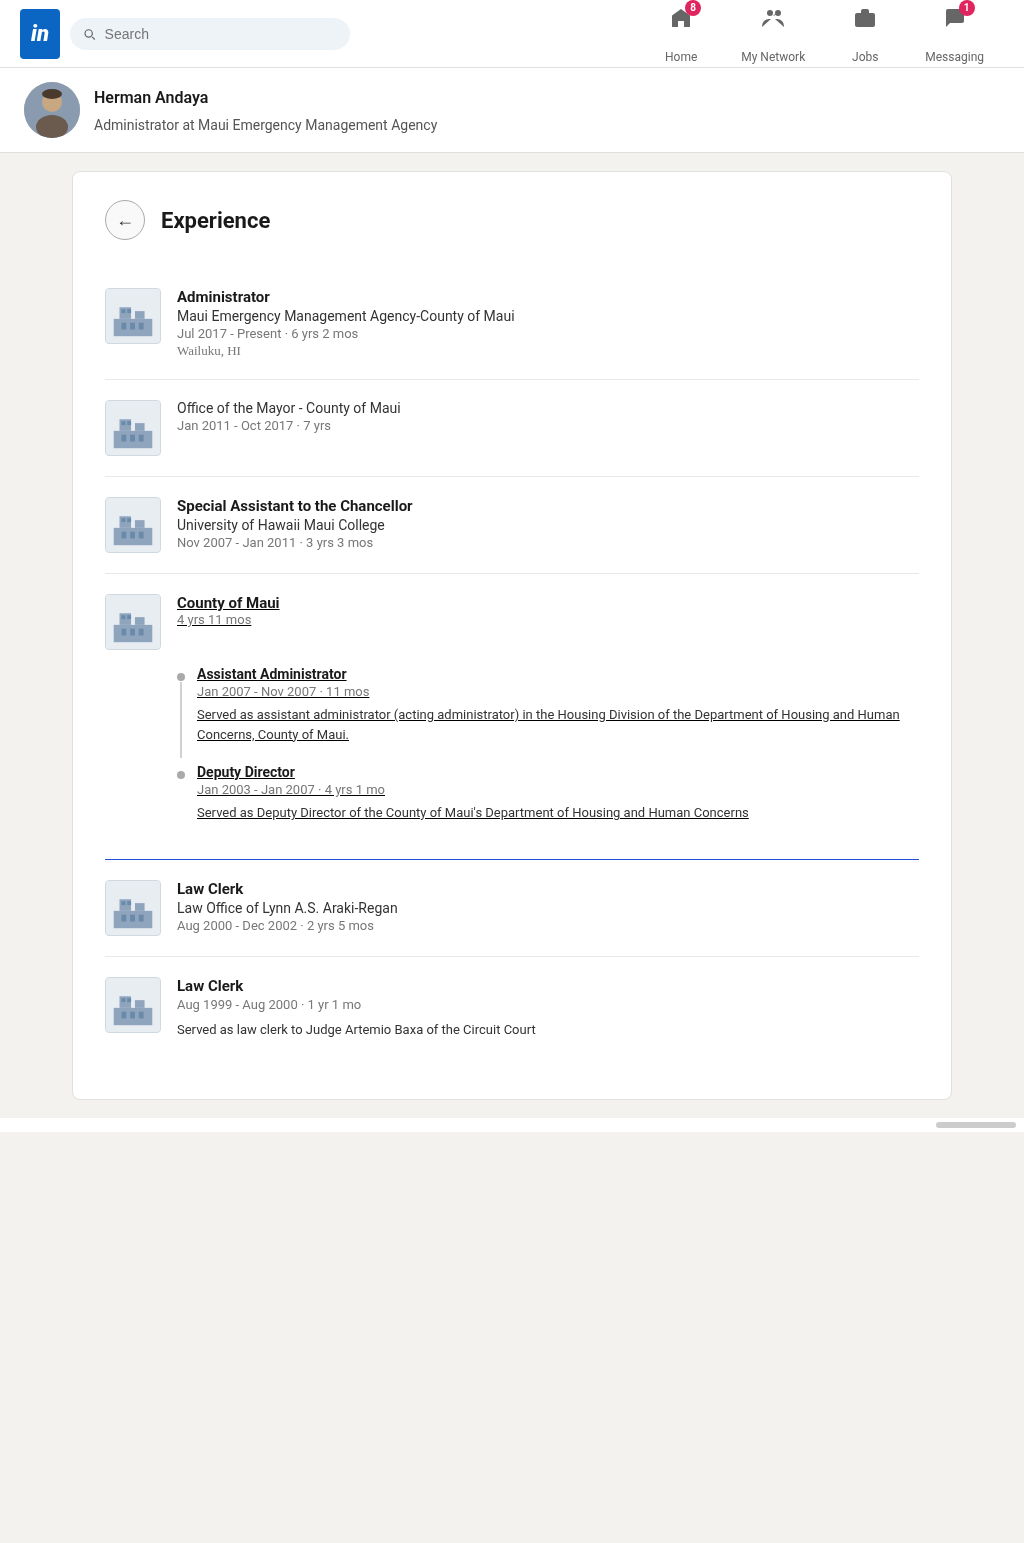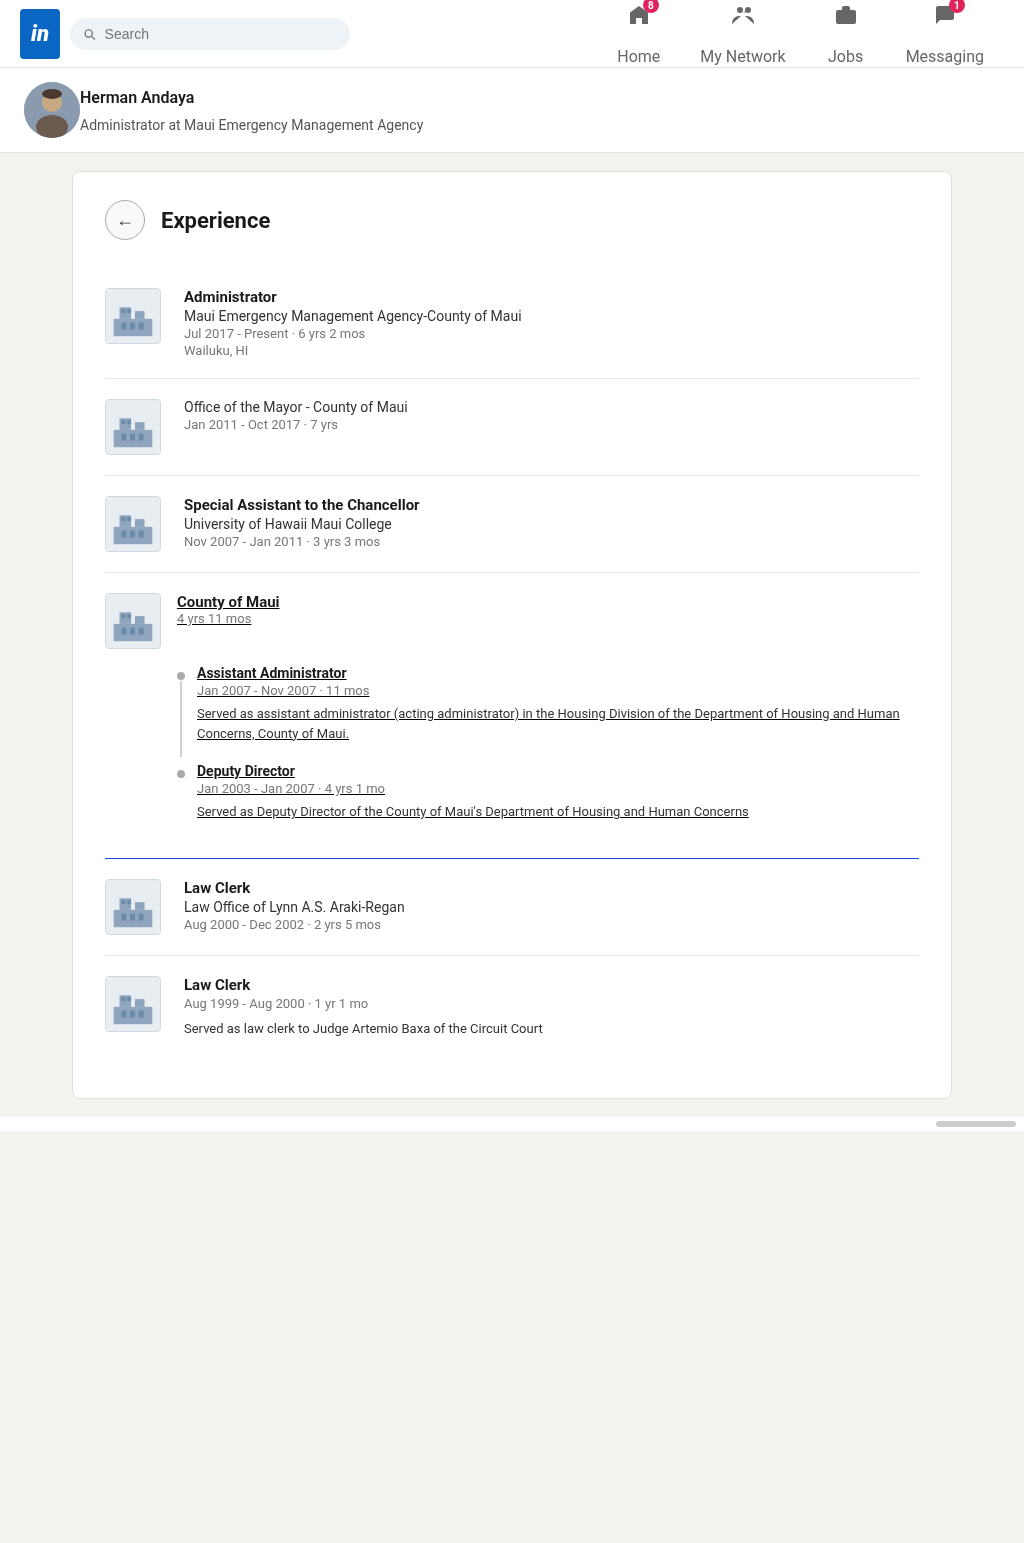--- a/index.html
+++ b/index.html
@@ -73,21 +73,21 @@
       display: flex;
       align-items: center;
       justify-content: center;
     }
     .nav-item svg {
       width: 24px;
       height: 24px;
       fill: #666;
     }
     .nav-label {
-      font-size: 16px;
+      font-size: 12px;
       color: #666;
       margin-top: 18px;
     }
     .badge {
       position: absolute;
       top: -4px;
       right: -8px;
       background: #e0245e;
       color: white;
       font-size: 10px;
@@ -100,20 +100,21 @@
       justify-content: center;
     }
 
     
     .profile-header {
       background: #fff;
       border-bottom: 1px solid #e0e0e0;
       padding: 14px 24px;
       display: flex;
       align-items: center;
+      gap: 14px;
     }
     .avatar {
       width: 56px;
       height: 56px;
       border-radius: 50%;
       overflow: hidden;
       flex-shrink: 0;
       background: #c0c0c0;
     }
     .profile-info { flex: 1; }
@@ -187,41 +188,42 @@
       border: 1px solid #d0d8e0;
       border-radius: 4px;
       flex-shrink: 0;
       display: flex;
       align-items: flex-end;
       justify-content: center;
       overflow: hidden;
       position: relative;
     }
 
-    .exp-content { flex: 1; margin-left: 7px; }
+    .exp-content { flex: 1; }
 
     .exp-role {
       font-size: 15px;
       font-weight: 700;
       color: #1a1a1a;
       margin-bottom: 2px;
     }
     .exp-company {
       font-size: 14px;
       color: #333;
       margin-bottom: 2px;
     }
     .exp-dates {
       font-size: 13px;
       color: #777;
       margin-bottom: 2px;
     }
     .exp-location {
       font-size: 13px;
       color: #777;
+      font-family: Liberation Serif, serif;
     }
     .grouped-header {
       display: flex;
       gap: 16px;
       margin-bottom: 16px;
       align-items: flex-start;
     }
     .grouped-logo { flex-shrink: 0; }
     .grouped-company-info {}
     .grouped-company-name {

